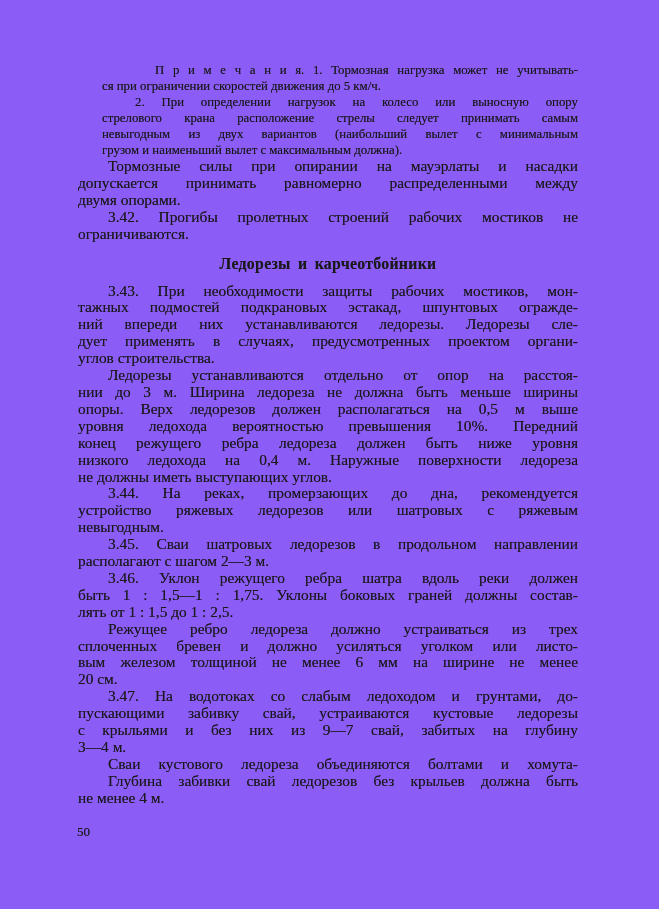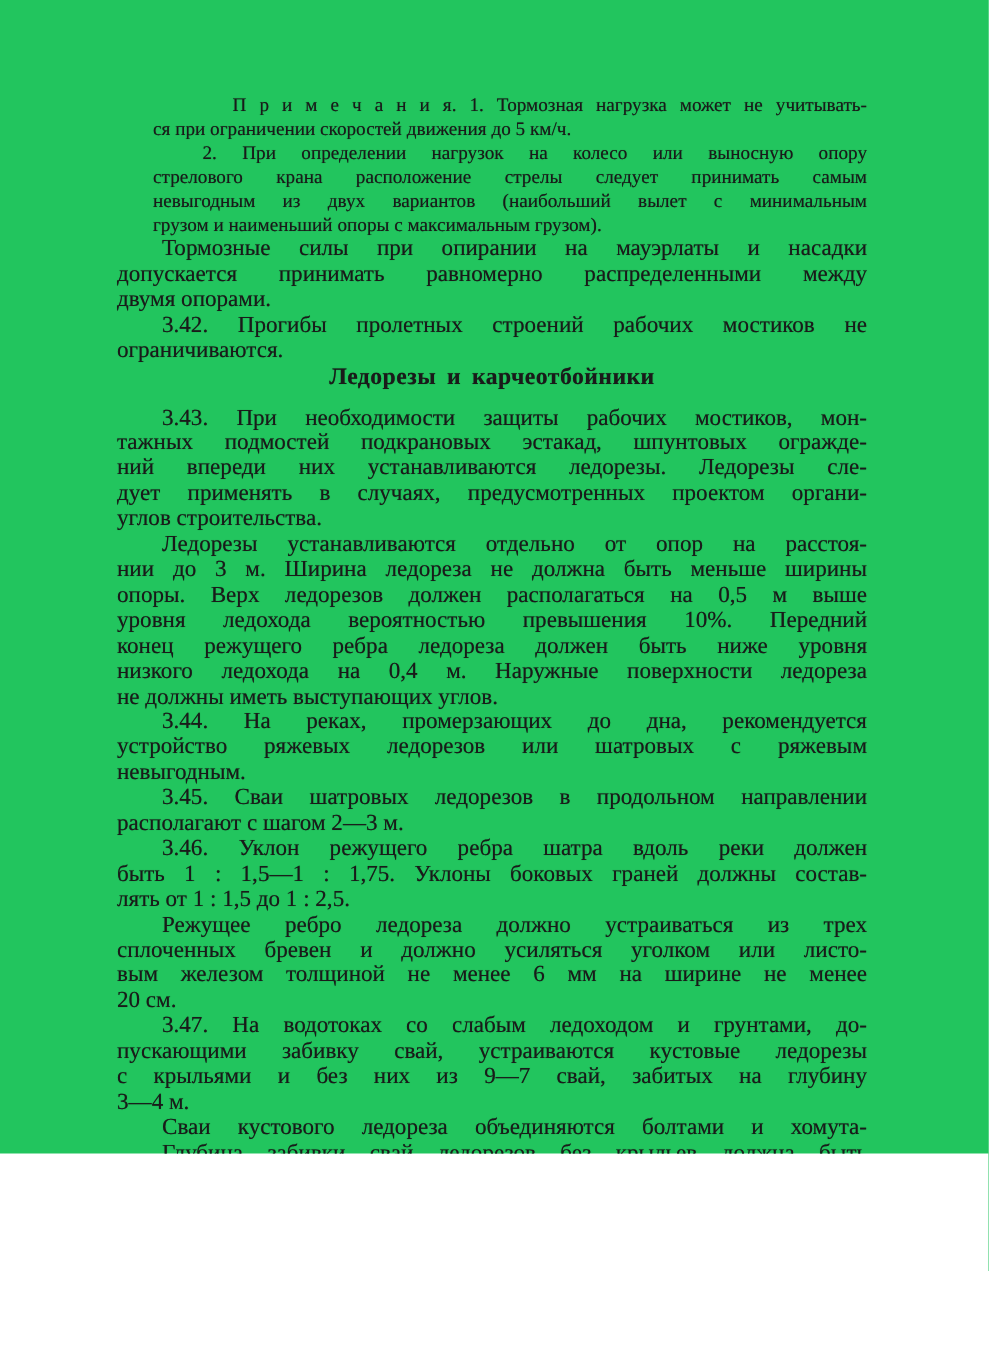--- a/index.html
+++ b/index.html
@@ -5,22 +5,22 @@
   html,body{margin:0;padding:0;}
   body{
     width:659px;height:909px;
     background:#ffffff;
     font-family:"Liberation Serif","DejaVu Serif",serif;
     color:#1a1a1a;
     -webkit-font-smoothing:antialiased;
   }
   .page{
     position:relative;
-    width:659px;height:769px;
-    background:#22c55e;
+    width:659px;height:909px;
+    background:#8b5cf6;
     overflow:hidden;
   }
   .txt{ text-shadow:0 0 0.5px rgba(10,10,10,0.55); }
   .notes{
     position:absolute;
     left:102px;top:62px;width:476px;
     font-size:12.8px;line-height:16.1px;
   }
   .bodycol{
     position:absolute;
@@ -29,21 +29,21 @@
   }
   .line{white-space:normal;}
   .j{text-align:justify;text-align-last:justify;}
   .notes .ind1{padding-left:33px;}
   .notes .ind2{padding-left:53px;}
   .bodycol .ind1{padding-left:30px;}
   .heading{
     font-size:15.8px;
     font-weight:bold;
     text-align:center;
-    margin:0 0 11px 0;
+    margin:12px 0 11px 0;
     letter-spacing:0.3px;
     word-spacing:3px;
     line-height:17px;
   }
   .pagenum{
     position:absolute;
     left:77px;top:824px;
     font-size:13px;
   }
 </style>
@@ -51,21 +51,21 @@
 <body>
 
 <div class="page">
 
   <div class="notes txt">
       <div class="line j ind2">П р и м е ч а н и я.  1.  Тормозная нагрузка может не учитывать-</div>
       <div class="line">ся при ограничении скоростей движения до 5 км/ч.</div>
       <div class="line j ind1">2. При определении нагрузок на колесо или выносную опору</div>
       <div class="line j">стрелового крана расположение стрелы следует принимать самым</div>
       <div class="line j">невыгодным из двух вариантов (наибольший вылет с минимальным</div>
-      <div class="line">грузом и наименьший опоры с максимальным грузом).</div>
+      <div class="line">грузом и наименьший вылет с максимальным должна).</div>
     </div>
 
   <div class="bodycol txt">
     <div>
         <div class="line j ind1">Тормозные силы при опирании на мауэрлаты и насадки</div>
         <div class="line j">допускается принимать равномерно распределенными между</div>
         <div class="line">двумя опорами.</div>
         <div class="line j ind1">3.42. Прогибы пролетных строений рабочих мостиков не</div>
         <div class="line">ограничиваются.</div>
       </div>

